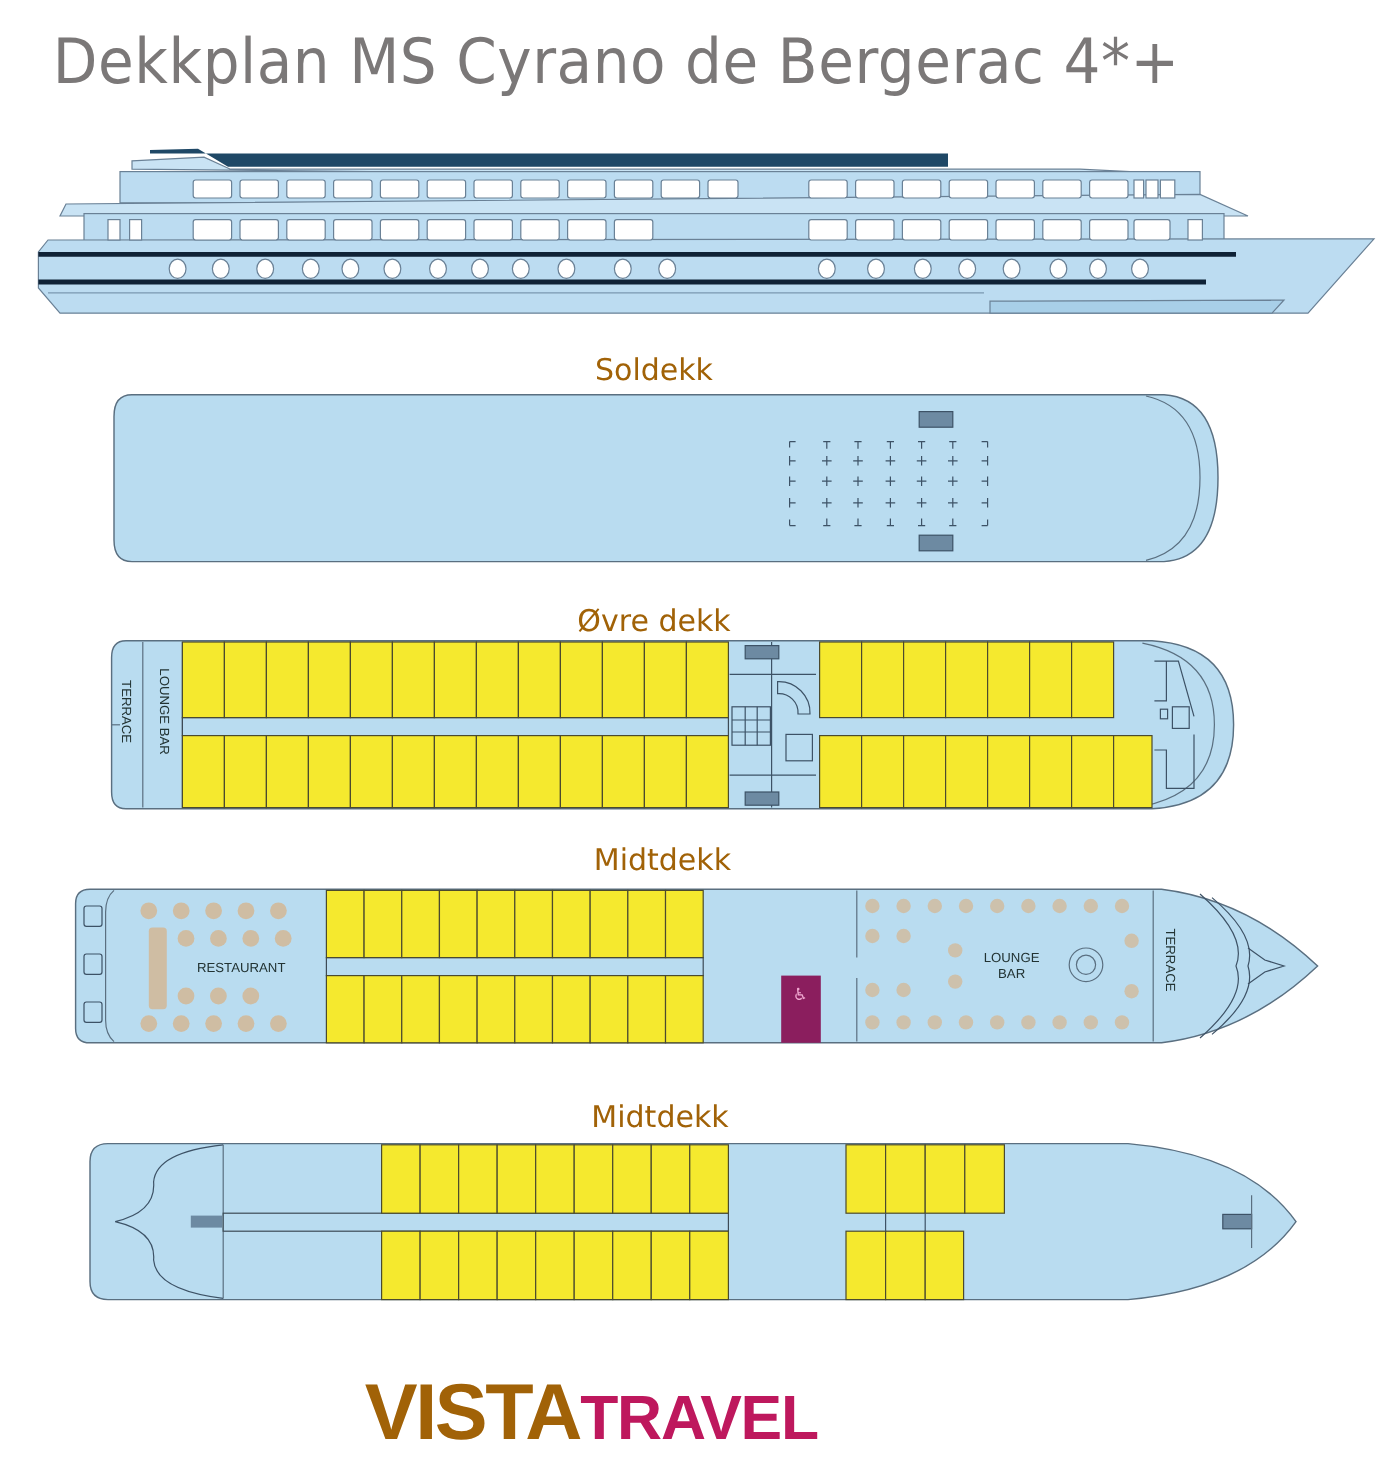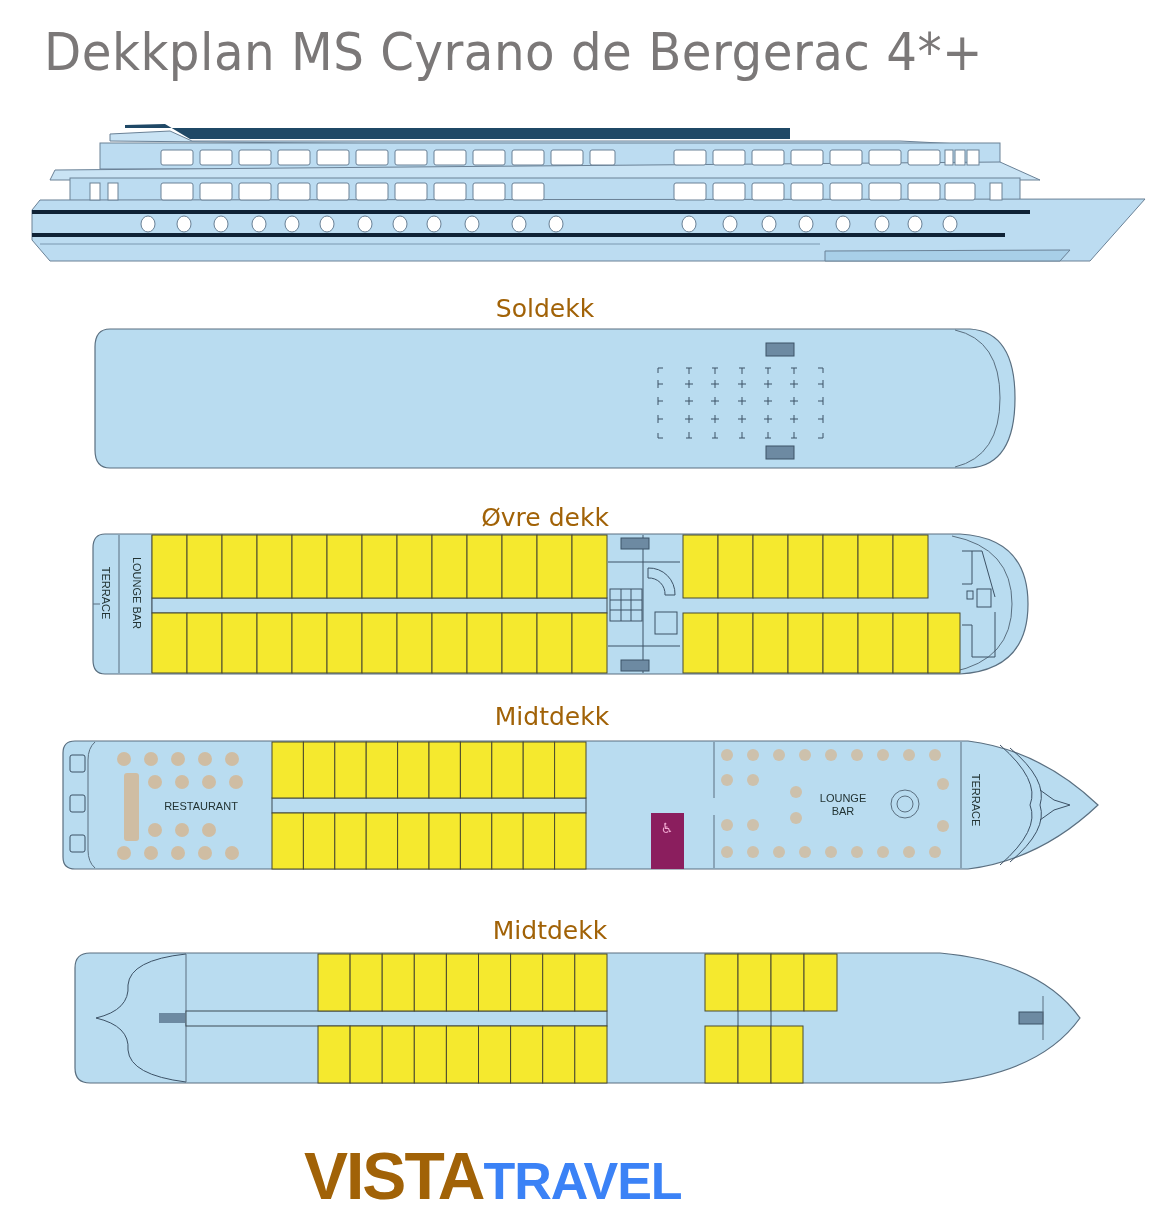--- a/index.html
+++ b/index.html
@@ -2,21 +2,21 @@
 <html><head>
 <meta charset="utf-8">
 <style>
   html, body { margin: 0; padding: 0; background: #ffffff; }
   body { width: 1162px; height: 1219px; position: relative; overflow: hidden; font-family: "DejaVu Sans", sans-serif; }
   .title { position: absolute; left: 44px; top: 22px; font-family: "DejaVu Sans", sans-serif; font-size: 52px; color: #7b7878; letter-spacing: 0.5px; white-space: nowrap; transform: scaleX(0.93); transform-origin: left top; }
   .deck-label { position: absolute; width: 300px; text-align: center; font-family: "DejaVu Sans", sans-serif; font-size: 25px; color: #a16207; }
   svg.plan { position: absolute; left: 0; top: 0; }
   .logo { position: absolute; left: 304px; top: 1138px; font-family: "Liberation Sans", sans-serif; font-weight: bold; white-space: nowrap; letter-spacing: -2px; }
   .logo .vista { color: #a16207; font-size: 66px; }
-  .logo .travel { color: #3b82f6; font-size: 52px; letter-spacing: -1px; }
+  .logo .travel { color: #be185d; font-size: 52px; letter-spacing: -1px; }
   .rot { font-family: "Liberation Sans", sans-serif; font-size: 11px; fill: #233; }
   .lbl { font-family: "Liberation Sans", sans-serif; font-size: 11px; fill: #233; }
 </style>
 </head>
 <body>
 
 <div class="title">Dekkplan MS Cyrano de Bergerac 4*+</div>
 
 <svg class="plan" width="1162" height="1219" viewBox="0 0 1162 1219" xmlns="http://www.w3.org/2000/svg">
 

